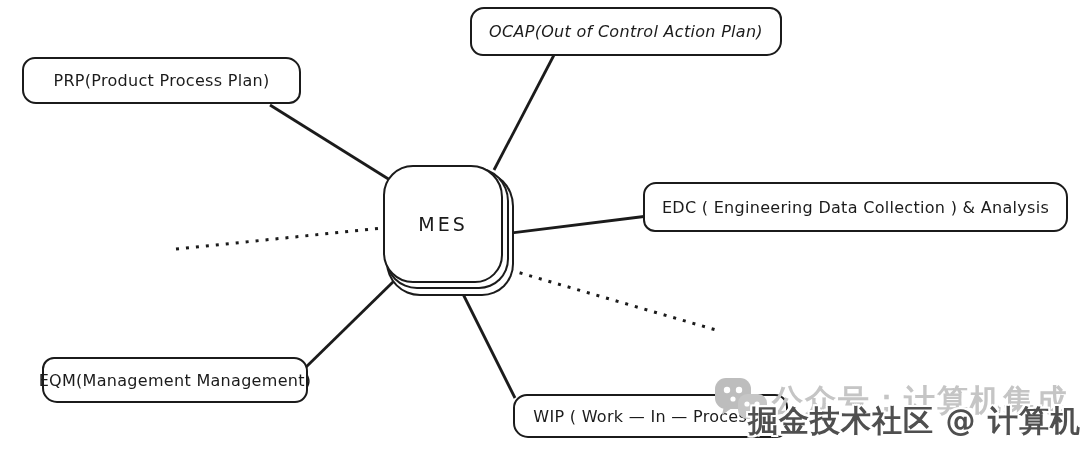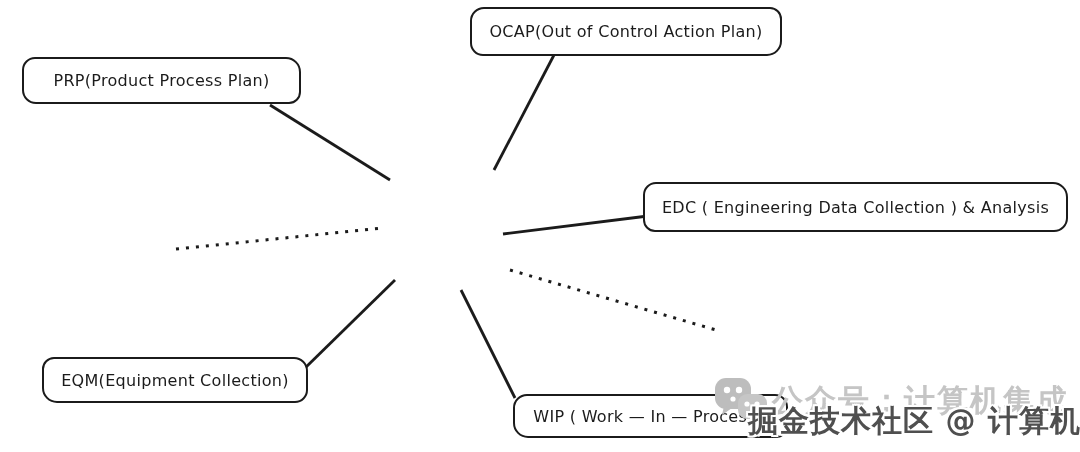--- a/index.html
+++ b/index.html
@@ -14,21 +14,21 @@
   .edges { position:absolute; left:0; top:0; z-index:1; }
 
   .node {
     position:absolute; z-index:2;
     background:#ffffff; border:2.2px solid #1b1b1b;
     display:flex; align-items:center; justify-content:center;
     white-space:nowrap; font-size:16px; color:#1b1b1b;
     letter-spacing:0.3px;
   }
   .n-prp  { left:22px;  top:57px;  width:279px; height:47px; border-radius:13px 15px 12px 14px; }
-  .n-ocap { left:470px; top:7px;   width:312px; height:49px; border-radius:14px 12px 15px 13px; }
+  .n-ocap { left:470px; top:7px;   width:312px; height:49px; border-radius:14px 12px 15px 13px;font-style:italic; }
   .n-edc  { left:643px; top:182px; width:425px; height:50px; border-radius:13px 15px 14px 12px; }
   .n-eqm  { left:42px;  top:357px; width:266px; height:46px; border-radius:12px 14px 13px 15px; }
   .n-wip  { left:513px; top:394px; width:275px; height:44px; border-radius:14px 13px 12px 15px; }
 
   .hub {
     left:383px; top:165px; width:120px; height:118px;
     border-radius:30px 32px 28px 30px;
     font-size:19px; letter-spacing:3px; z-index:3;
     box-shadow:
       4px 4px 0 0 #ffffff,
@@ -61,35 +61,38 @@
   <svg class="edges" width="1080" height="452" viewBox="0 0 1080 452">
     <line x1="270" y1="105" x2="390" y2="180" stroke="#1b1b1b" stroke-width="2.8"></line>
     <line x1="554" y1="55" x2="494" y2="170" stroke="#1b1b1b" stroke-width="2.8"></line>
     <line x1="503" y1="234" x2="648" y2="216" stroke="#1b1b1b" stroke-width="2.8"></line>
     <line x1="303" y1="370" x2="395" y2="280" stroke="#1b1b1b" stroke-width="2.8"></line>
     <line x1="461" y1="290" x2="515" y2="398" stroke="#1b1b1b" stroke-width="2.8"></line>
     <line x1="176" y1="249" x2="383" y2="228" stroke="#1b1b1b" stroke-width="3" stroke-dasharray="3 7"></line>
     <line x1="510" y1="270" x2="716" y2="330" stroke="#1b1b1b" stroke-width="3" stroke-dasharray="3 7"></line>
   </svg>
 
+  <div class="node hub">
+    <span>MES</span>
+  </div>
 
   <div class="node n-prp">
     <span>PRP(Product Process Plan)</span>
   </div>
 
   <div class="node n-ocap">
     <span>OCAP(Out of Control Action Plan)</span>
   </div>
 
   <div class="node n-edc">
     <span>EDC ( Engineering Data Collection ) &amp; Analysis</span>
   </div>
 
   <div class="node n-eqm">
-    <span>EQM(Equipment Collection)</span>
+    <span>EQM(Management Management)</span>
   </div>
 
   <div class="node n-wip">
     <span>WIP ( Work — In — Process )</span>
   </div>
 
   <div class="wm wm-wechat">
     <svg class="wechat-icon-svg" width="54" height="50" viewBox="0 0 54 50">
       <rect x="1" y="2" width="36" height="31" rx="11" fill="#bdbdbd"></rect>
       <polygon points="10,30 8,39 18,32" fill="#bdbdbd"></polygon>

